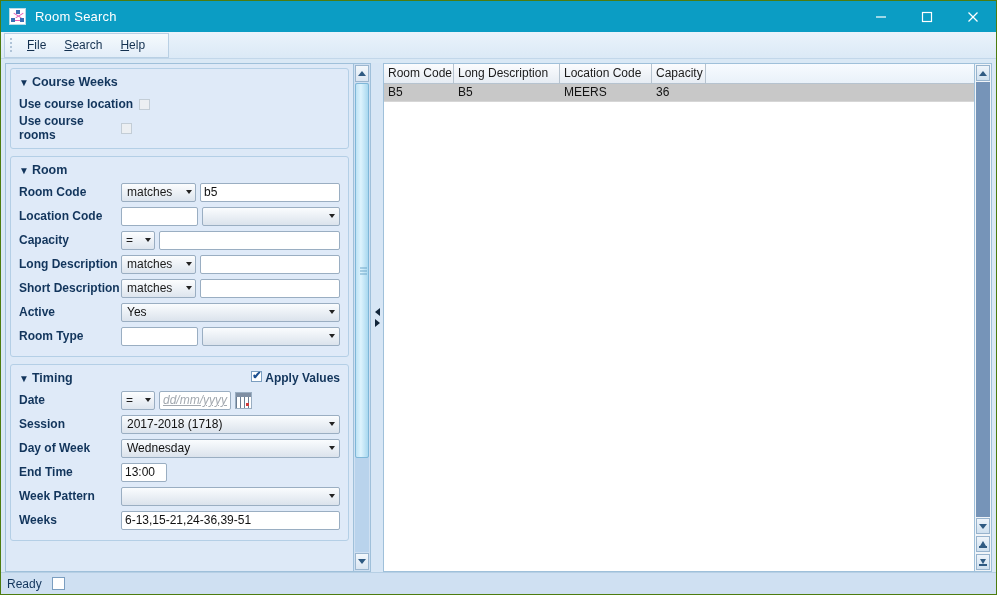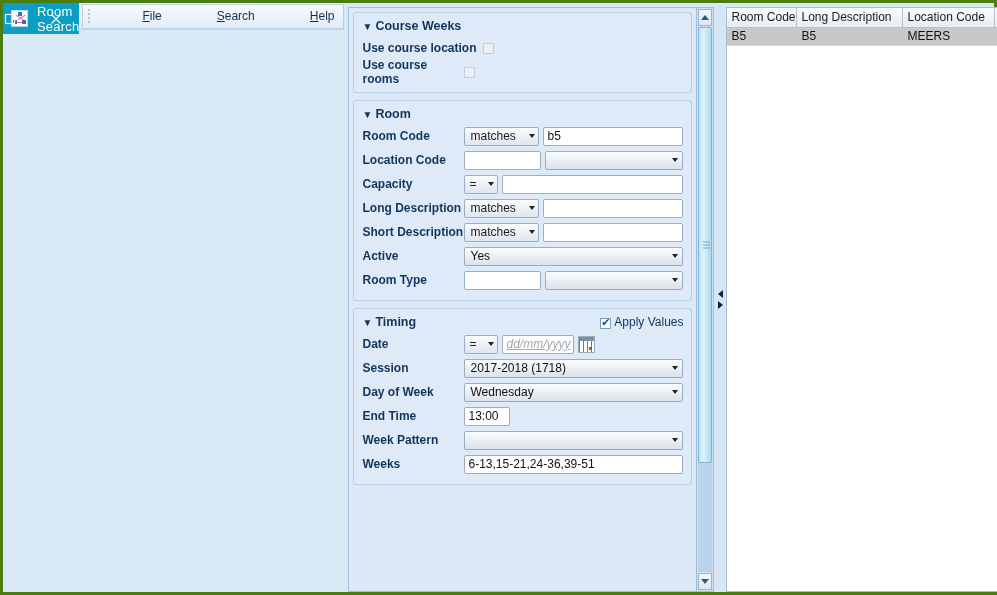--- a/index.html
+++ b/index.html
@@ -7,22 +7,22 @@
     margin: 0; padding: 0;
     width: 997px; height: 595px;
     overflow: hidden;
     font-family: "Liberation Sans", sans-serif;
     font-size: 12px;
   }
   #app {
     width: 997px; height: 595px;
     position: relative;
     background: #d9e8f5;
-    border: 3px solid #4d7c0f;
-    display: flex; flex-direction: row;
+    border: 1px solid #4d7c0f;
+    display: flex; flex-direction: column;
   }
 
   
   .titlebar {
     height: 31px; background: #0b9dc4;
     display: flex; align-items: center;
     flex: 0 0 31px; position: relative;
   }
   .app-icon {
     width: 17px; height: 17px; margin-left: 8px;
@@ -54,21 +54,21 @@
     flex: 0 0 27px; height: 27px;
     background: linear-gradient(#eaf3fb, #dbe9f6);
     display: flex; align-items: center;
     border-bottom: 1px solid #c2d7ea;
   }
   .menubar {
     height: 25px; margin-left: 3px;
     display: flex; align-items: center;
     background: linear-gradient(#f5fafd, #e2edf8);
     border: 1px solid #b9d0e4;
-    gap: 37px;
+    padding-right: 14px;
   }
   .grip { width: 9px; height: 19px; margin: 0 2px 0 2px; position: relative; }
   .grip i {
     position: absolute; left: 3px; width: 2px; height: 2px;
     background: #b0c4d8;
   }
   .menu-item {
     padding: 3px 9px; color: #13304f; font-size: 12px;
   }
   .menu-item u { text-decoration: underline; }
@@ -96,21 +96,21 @@
     border-radius: 3px;
     margin-bottom: 7px;
     padding: 6px 8px 8px 8px;
   }
   .group-title {
     color: #12355c; font-weight: bold; font-size: 12.5px;
     display: flex; align-items: center; margin-bottom: 3px;
   }
   .tri { font-size: 10px; margin-right: 3px; color: #12355c; }
   .group-title .spacer { flex: 1 1 auto; }
-  .apply-wrap { display: flex; align-items: flex-end; font-weight: normal; color: #12355c; font-size: 12px; }
+  .apply-wrap { display: flex; align-items: flex-start; font-weight: bold; color: #12355c; font-size: 12px; }
   .chk {
     width: 11px; height: 11px; background: #ffffff;
     border: 1px solid #7b9ec0; margin-right: 3px;
     position: relative; flex: 0 0 auto;
   }
   .chk.checked::after {
     content: "✔"; position: absolute; left: 0px; top: -3px;
     font-size: 11px; color: #1d4f8f; line-height: 13px;
   }
   .chk.disabled { background: #eceff2; border-color: #c3cdd6; }

